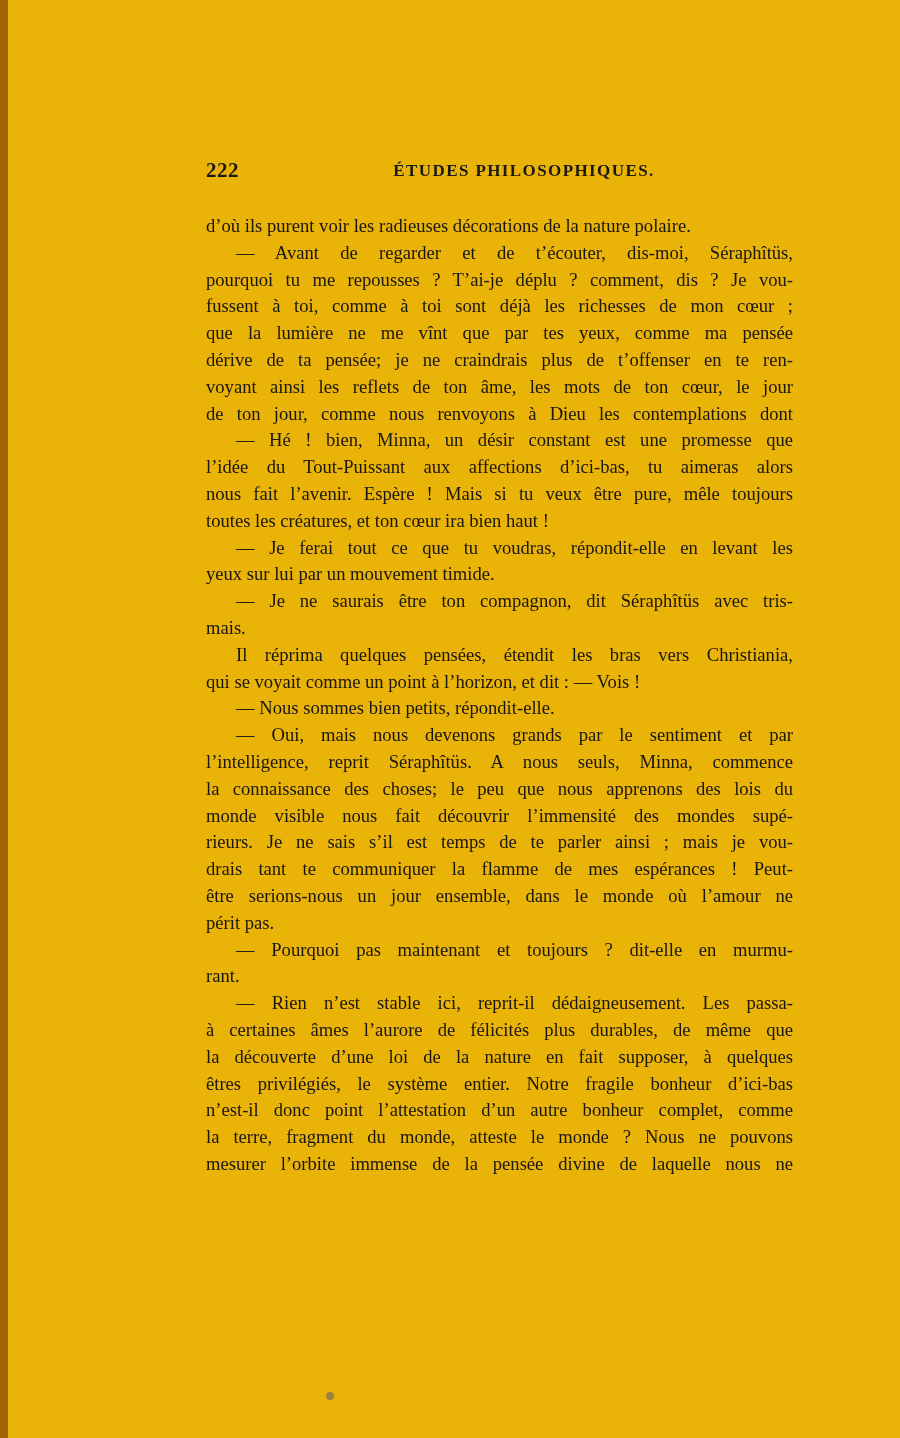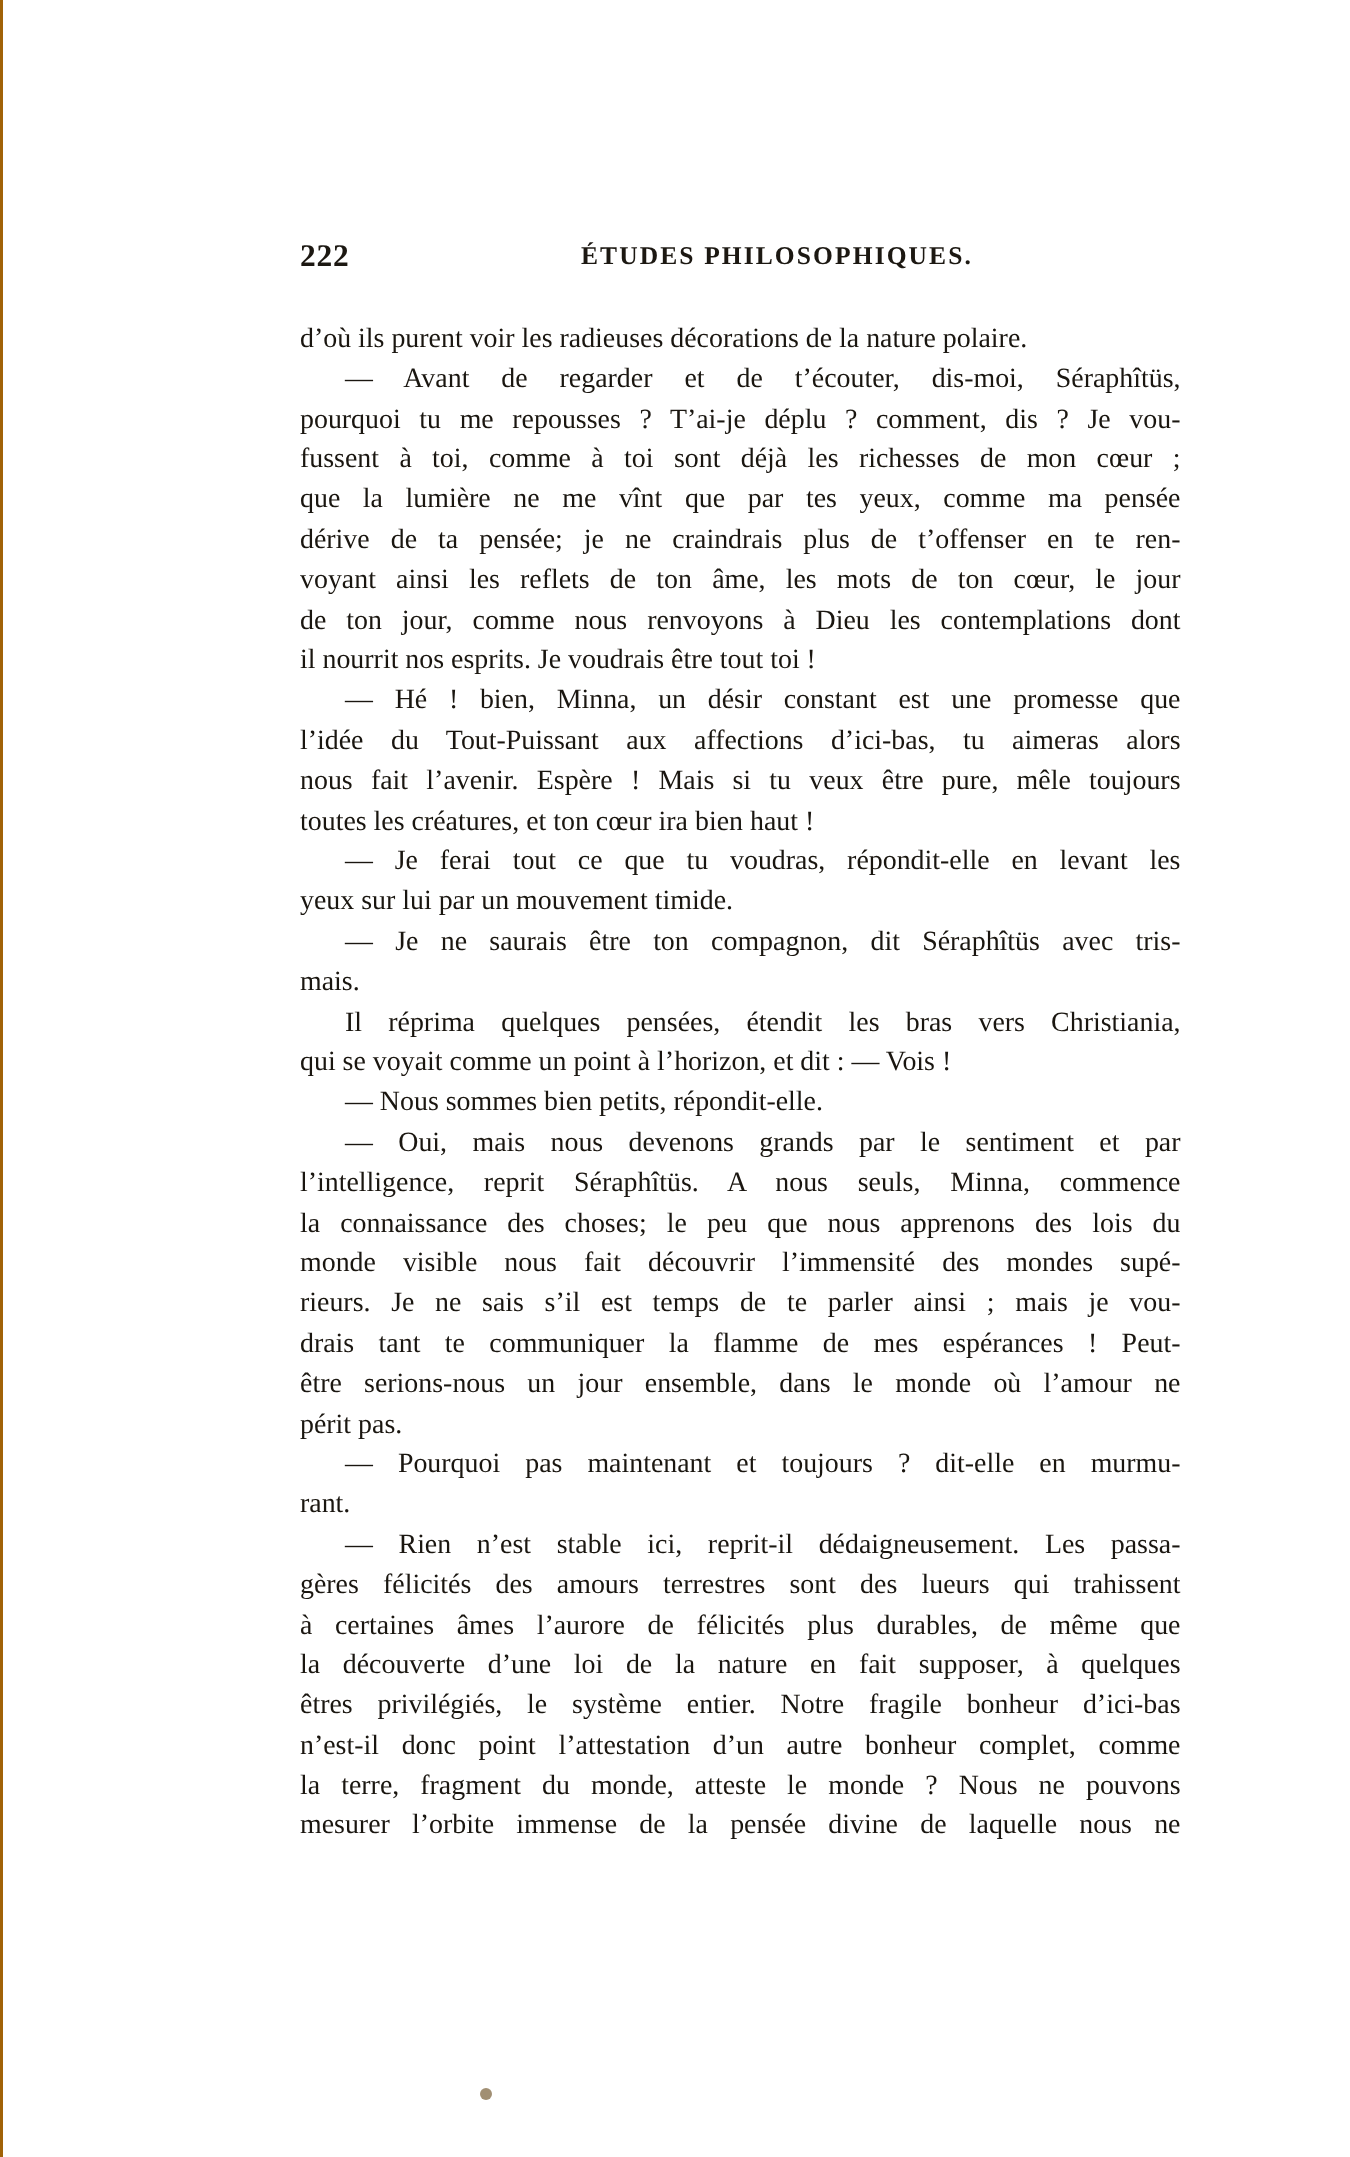--- a/index.html
+++ b/index.html
@@ -10,22 +10,22 @@
       width: 900px;
       height: 1438px;
       background: #fbe8b8;
       position: relative;
       overflow: hidden;
     }
     .page {
       position: absolute;
       left: 0; top: 0;
       width: 900px; height: 1438px;
-      background: #ffffff;
-      border-left: 2px solid #a16207;
+      background: #eab308;
+      border-left: 8px solid #a16207;
       box-sizing: border-box;
     }
     .header {
       position: absolute;
       left: 198px;
       top: 158px;
       width: 606px;
       height: 26px;
       font-family: "Liberation Serif", serif;
       color: #1c1812;
@@ -96,21 +96,20 @@
 
   <div class="body-text" id="body-text">
       <span class="line last">d’où ils purent voir les radieuses décorations de la nature polaire.</span>
       <span class="line indent">— Avant de regarder et de t’écouter, dis-moi, Séraphîtüs,</span>
       <span class="line">pourquoi tu me repousses ? T’ai-je déplu ? comment, dis ? Je vou-</span>
       <span class="line">fussent à toi, comme à toi sont déjà les richesses de mon cœur ;</span>
       <span class="line">que la lumière ne me vînt que par tes yeux, comme ma pensée</span>
       <span class="line">dérive de ta pensée; je ne craindrais plus de t’offenser en te ren-</span>
       <span class="line">voyant ainsi les reflets de ton âme, les mots de ton cœur, le jour</span>
       <span class="line">de ton jour, comme nous renvoyons à Dieu les contemplations dont</span>
-      <span class="line last">il nourrit nos esprits. Je voudrais être tout toi !</span>
       <span class="line indent">— Hé ! bien, Minna, un désir constant est une promesse que</span>
       <span class="line">l’idée du Tout-Puissant aux affections d’ici-bas, tu aimeras alors</span>
       <span class="line">nous fait l’avenir. Espère ! Mais si tu veux être pure, mêle toujours</span>
       <span class="line last">toutes les créatures, et ton cœur ira bien haut !</span>
       <span class="line indent">— Je ferai tout ce que tu voudras, répondit-elle en levant les</span>
       <span class="line last">yeux sur lui par un mouvement timide.</span>
       <span class="line indent">— Je ne saurais être ton compagnon, dit Séraphîtüs avec tris-</span>
       <span class="line last">mais.</span>
       <span class="line indent">Il réprima quelques pensées, étendit les bras vers Christiania,</span>
       <span class="line last">qui se voyait comme un point à l’horizon, et dit : — Vois !</span>
@@ -119,21 +118,20 @@
       <span class="line">l’intelligence, reprit Séraphîtüs. A nous seuls, Minna, commence</span>
       <span class="line">la connaissance des choses; le peu que nous apprenons des lois du</span>
       <span class="line">monde visible nous fait découvrir l’immensité des mondes supé-</span>
       <span class="line">rieurs. Je ne sais s’il est temps de te parler ainsi ; mais je vou-</span>
       <span class="line">drais tant te communiquer la flamme de mes espérances ! Peut-</span>
       <span class="line">être serions-nous un jour ensemble, dans le monde où l’amour ne</span>
       <span class="line last">périt pas.</span>
       <span class="line indent">— Pourquoi pas maintenant et toujours ? dit-elle en murmu-</span>
       <span class="line last">rant.</span>
       <span class="line indent">— Rien n’est stable ici, reprit-il dédaigneusement. Les passa-</span>
-      <span class="line">gères félicités des amours terrestres sont des lueurs qui trahissent</span>
       <span class="line">à certaines âmes l’aurore de félicités plus durables, de même que</span>
       <span class="line">la découverte d’une loi de la nature en fait supposer, à quelques</span>
       <span class="line">êtres privilégiés, le système entier. Notre fragile bonheur d’ici-bas</span>
       <span class="line">n’est-il donc point l’attestation d’un autre bonheur complet, comme</span>
       <span class="line">la terre, fragment du monde, atteste le monde ? Nous ne pouvons</span>
       <span class="line">mesurer l’orbite immense de la pensée divine de laquelle nous ne</span>
     </div>
 
   <div class="speck"></div>
 </div>

